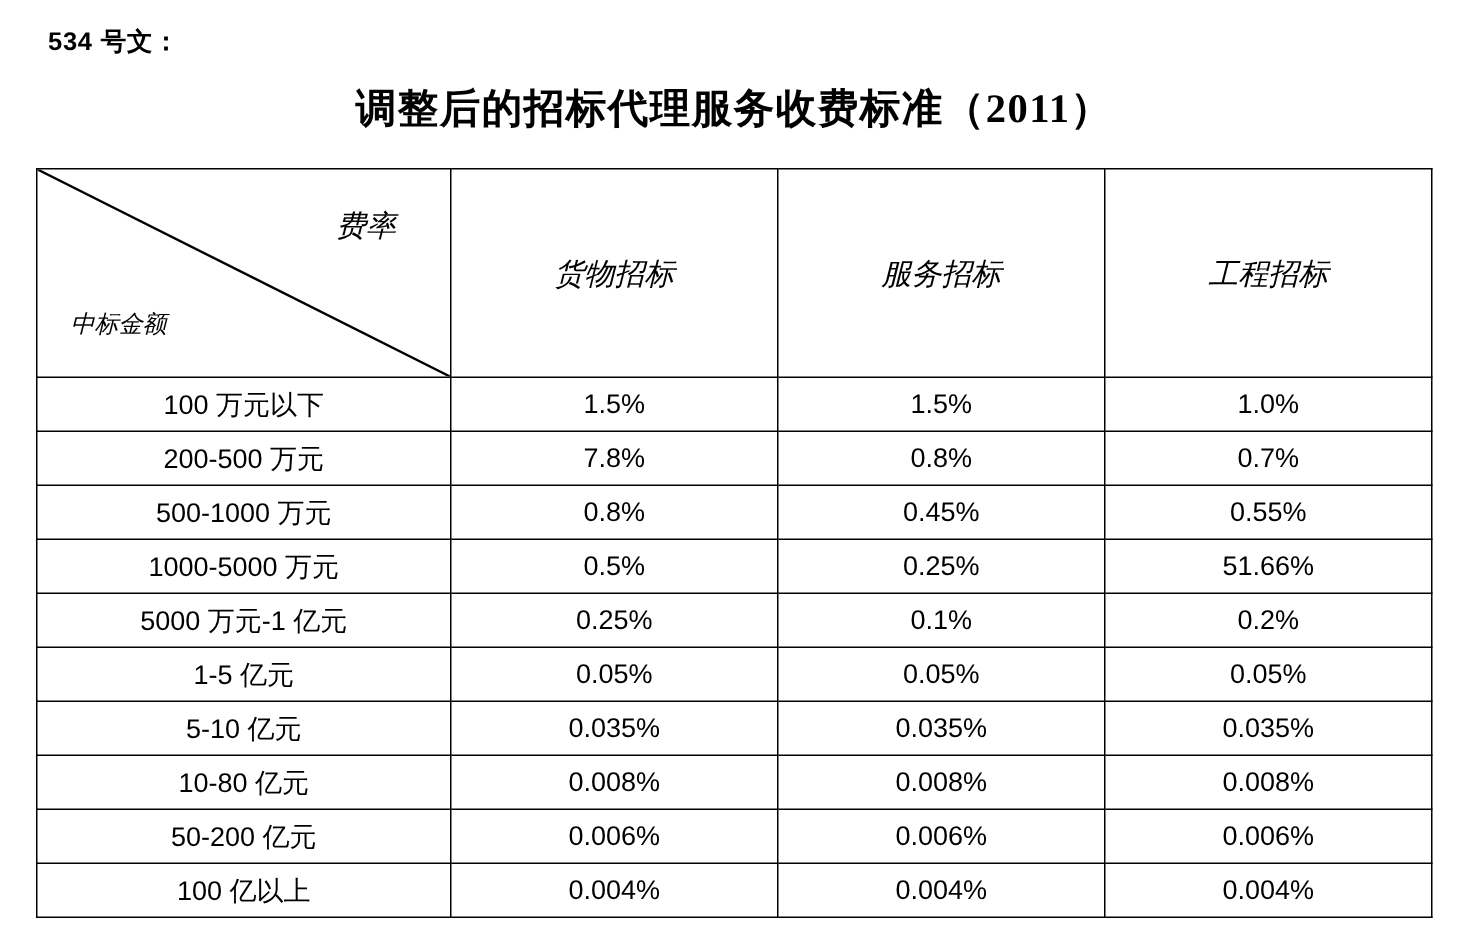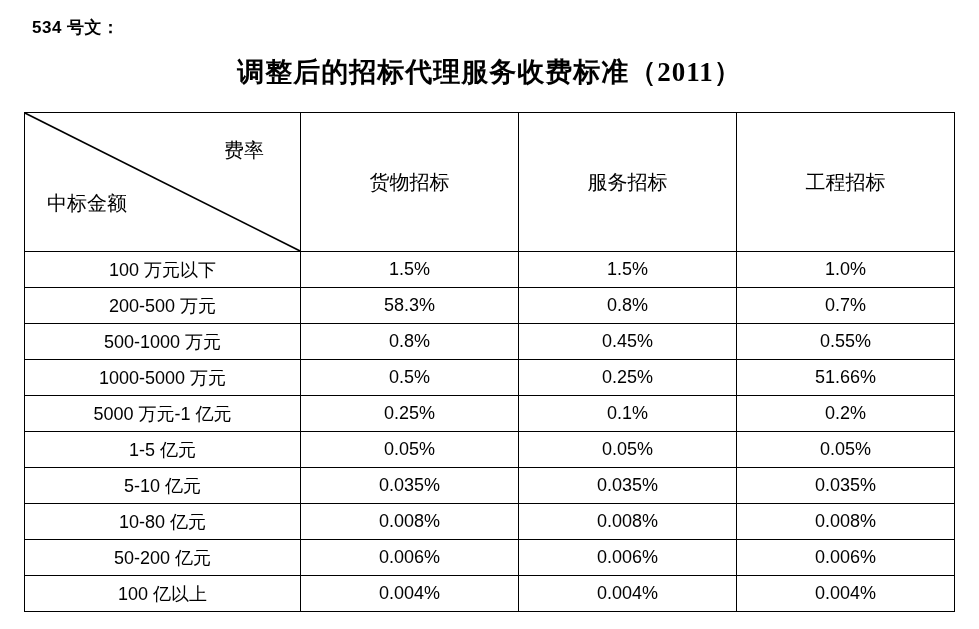--- a/index.html
+++ b/index.html
@@ -62,20 +62,21 @@
   col.c0 { width: 276px; }
   col.c1 { width: 218px; }
   col.c2 { width: 218px; }
   col.c3 { width: 218px; }
 
   tr.head-row td {
     height: 138px;
     font-family: "Liberation Serif", serif;
     font-size: 20px;
     font-weight: normal;
+    font-style: italic;
   }
   .corner-cell {
     position: relative;
     padding: 0 !important;
   }
   .corner-cell .diag {
     position: absolute;
     left: 0; top: 0;
     width: 100%;
     height: 100%;
@@ -84,23 +85,23 @@
   .corner-cell .lbl-rate {
     position: absolute;
     right: 36px;
     top: 24px;
     font-family: "Liberation Serif", serif;
     font-size: 20px;
   }
   .corner-cell .lbl-amount {
     position: absolute;
     left: 22px;
-    bottom: 34px;
-    font-family: "Liberation Serif", serif;
-    font-size: 20px;
+    bottom: 24px;
+    font-family: "Liberation Serif", serif;
+    font-size: 16px;
   }
   tr.data-row td {
     height: 35px;
     font-size: 18px;
   }
   tr.data-row td.label-cell {
     font-family: "Liberation Sans", sans-serif;
     font-size: 18px;
     margin-top: 28px;
   }
@@ -137,21 +138,21 @@
         </tr>
 
         <tr class="data-row">
           <td class="label-cell">100 万元以下</td>
           <td>1.5%</td>
           <td>1.5%</td>
           <td>1.0%</td>
         </tr>
         <tr class="data-row">
           <td class="label-cell">200-500 万元</td>
-          <td>58.3%</td>
+          <td>7.8%</td>
           <td>0.8%</td>
           <td>0.7%</td>
         </tr>
         <tr class="data-row">
           <td class="label-cell">500-1000 万元</td>
           <td>0.8%</td>
           <td>0.45%</td>
           <td>0.55%</td>
         </tr>
         <tr class="data-row">

